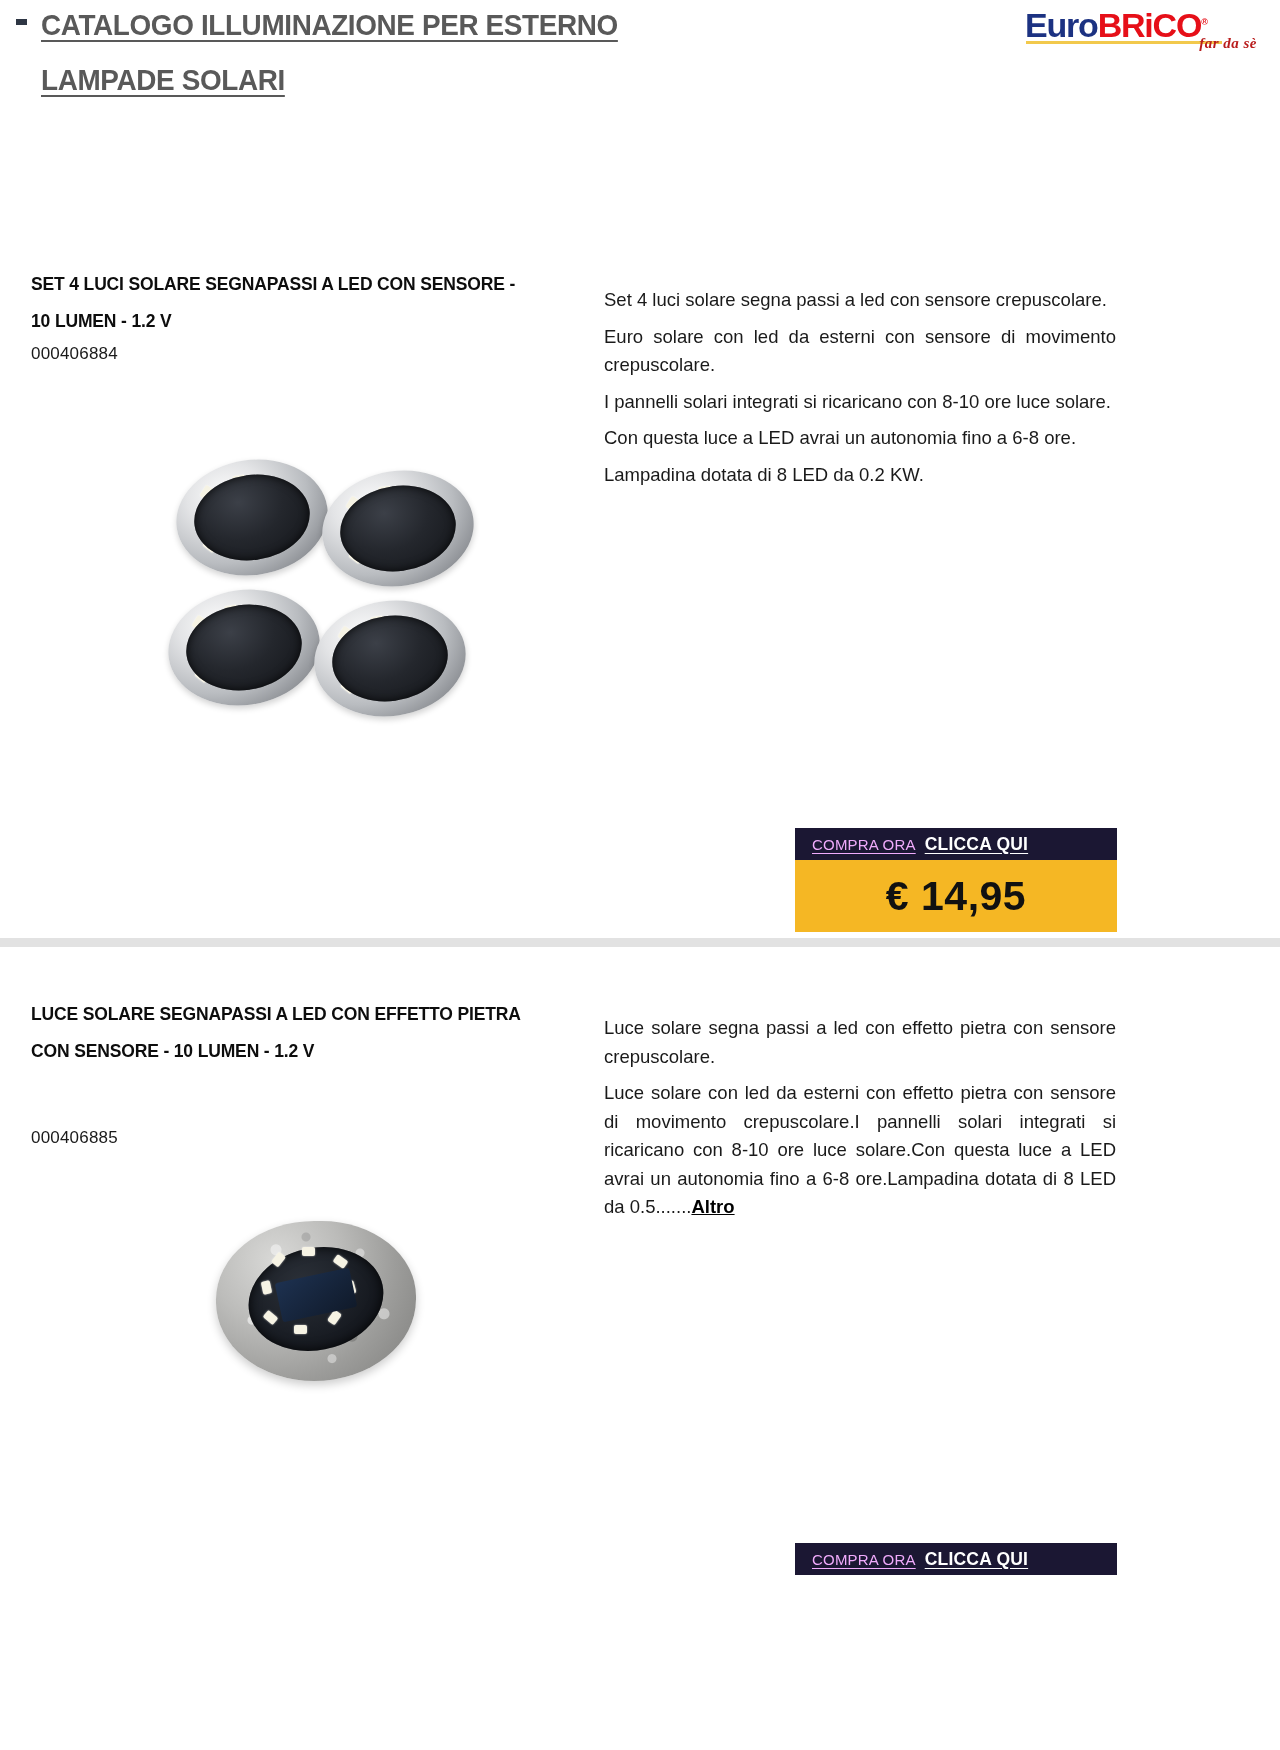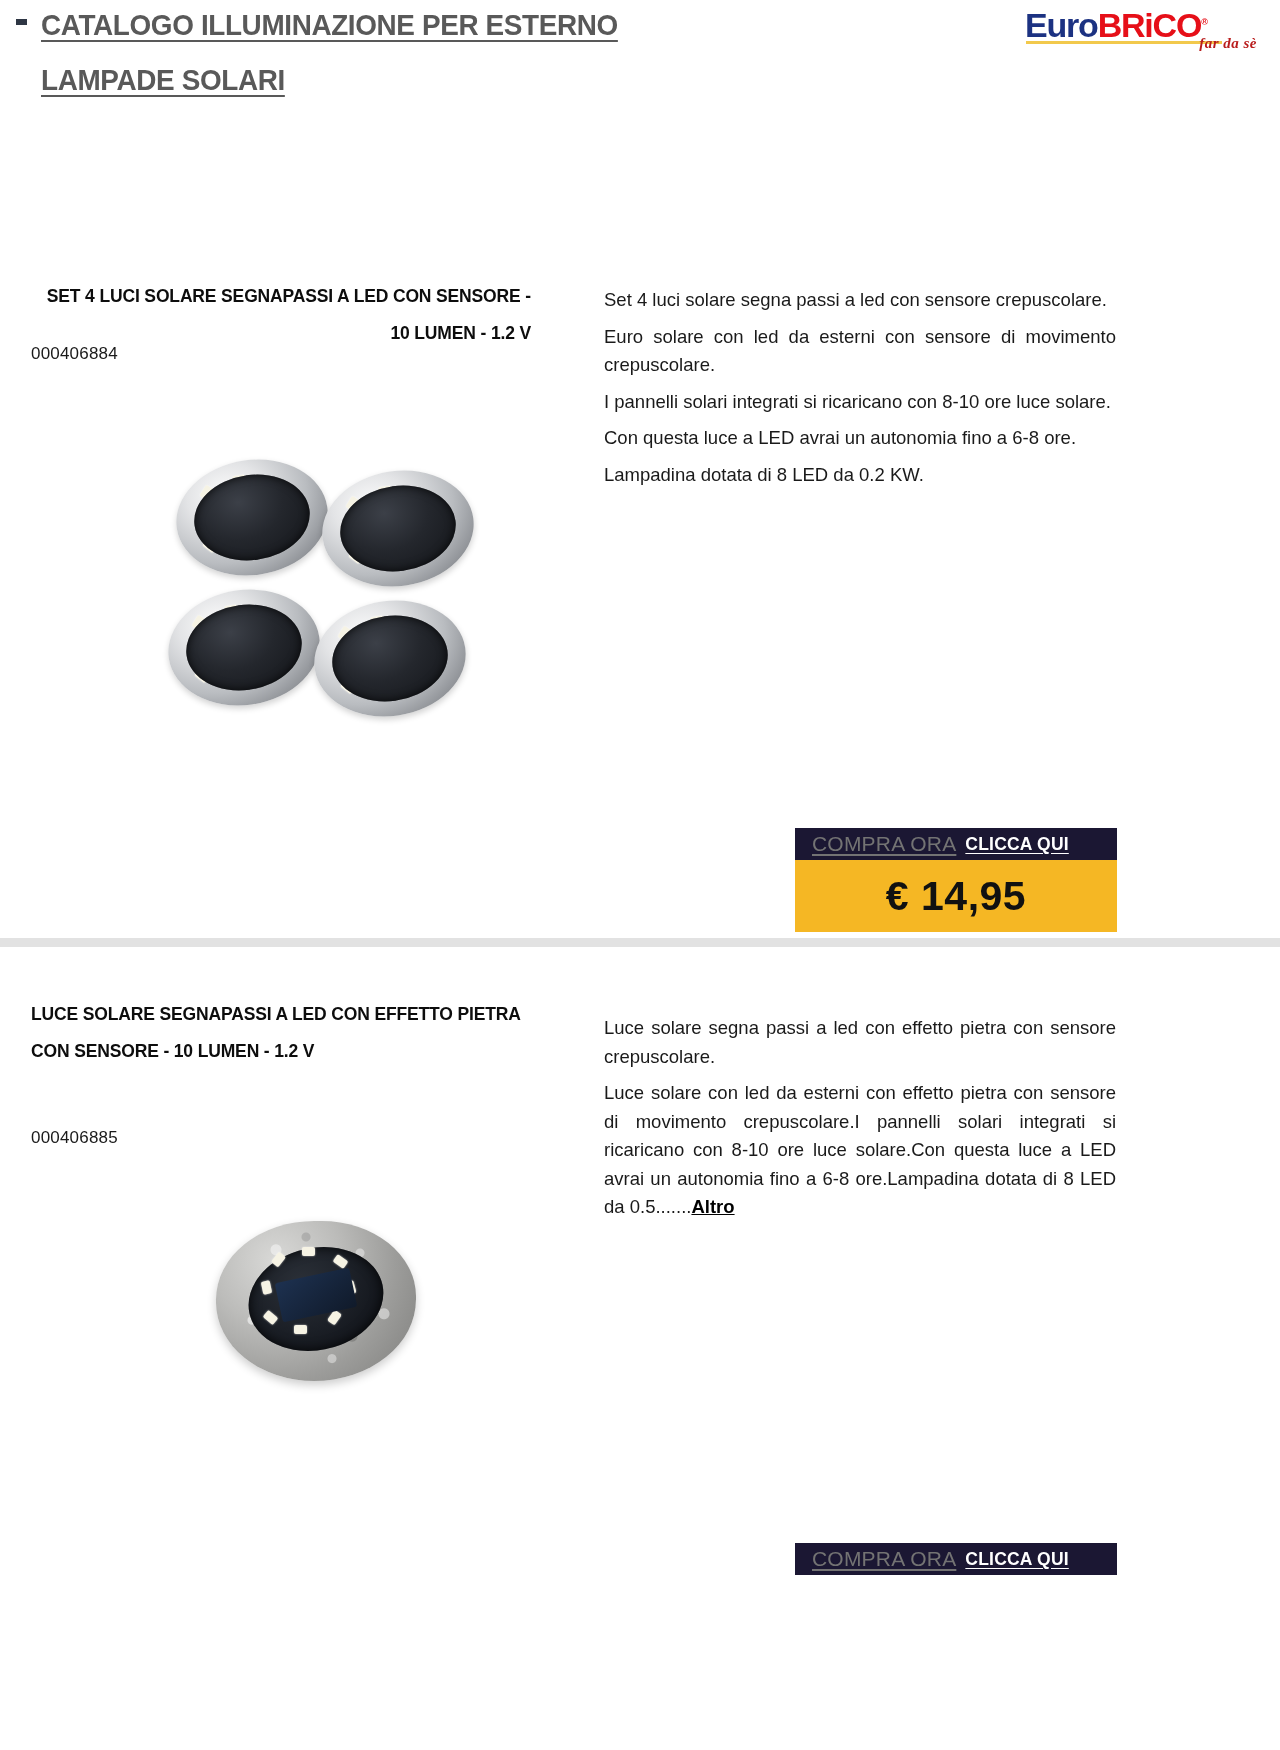--- a/index.html
+++ b/index.html
@@ -152,22 +152,22 @@
     width: 322px;
   }
   .buy-bar {
     height: 32px;
     background: #1b1733;
     display: flex;
     align-items: center;
     padding-left: 17px;
   }
   .buy-bar .t1 {
-    color: #737373;
-    font-size: 21px;
+    color: #f0abfc;
+    font-size: 15px;
     text-decoration: underline;
     text-underline-offset: 3px;
     letter-spacing: 0.2px;
   }
   .buy-bar .t2 {
     color: #fff;
     font-size: 17.5px;
     font-weight: bold;
     text-decoration: underline;
     text-underline-offset: 3px;
@@ -291,21 +291,21 @@
 
     <div class="logo">
       <div class="logo-word"><span class="logo-euro">Euro</span><span class="logo-brico">BRiCO</span><span class="logo-reg">®</span></div>
       <div class="logo-bar"></div>
       <div class="logo-tag">far da sè</div>
     </div>
   </div>
 
   <div class="product">
 
-    <div class="prod-title" style="top:160px;text-align:right;">SET 4 LUCI SOLARE SEGNAPASSI A LED CON SENSORE - 10 LUMEN - 1.2 V</div>
+    <div class="prod-title" style="top:148px;">SET 4 LUCI SOLARE SEGNAPASSI A LED CON SENSORE - 10 LUMEN - 1.2 V</div>
     <div class="prod-code" style="top:225px;">000406884</div>
 
     <div class="prod-img-box" style="left:136px; top:287px; width:360px; height:360px;">
       <div class="ph" style="left:0;top:0;width:360px;height:360px;">
 
         <div class="disc" style="left:40px; top:55px; width:152px; height:115px;">
           <div class="leds">
             <div class="led" style="left:62px; top:14px;"></div>
             <div class="led" style="left:98px; top:25px; transform:rotate(42deg);"></div>
             <div class="led" style="left:108px; top:52px; transform:rotate(80deg);"></div>

